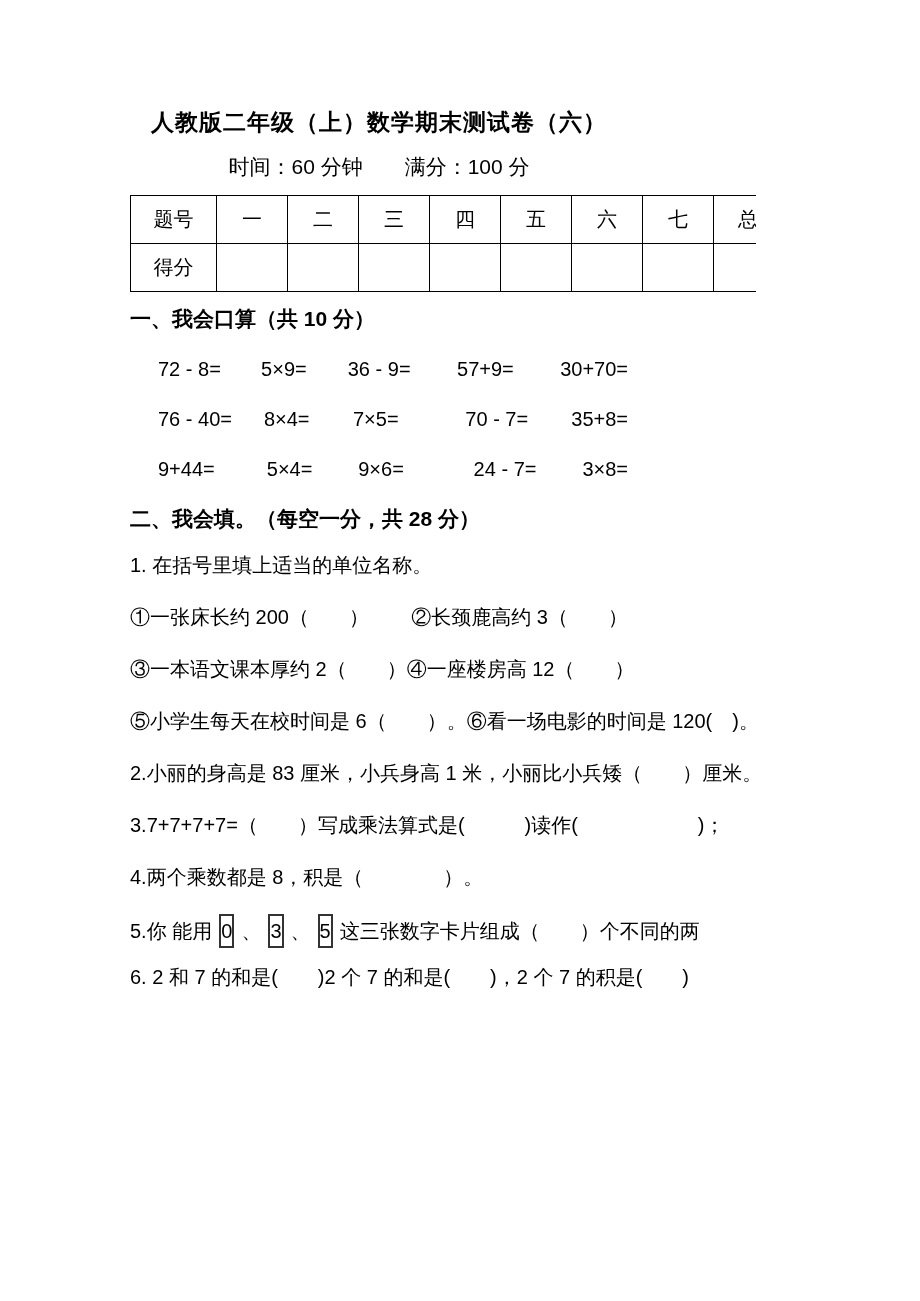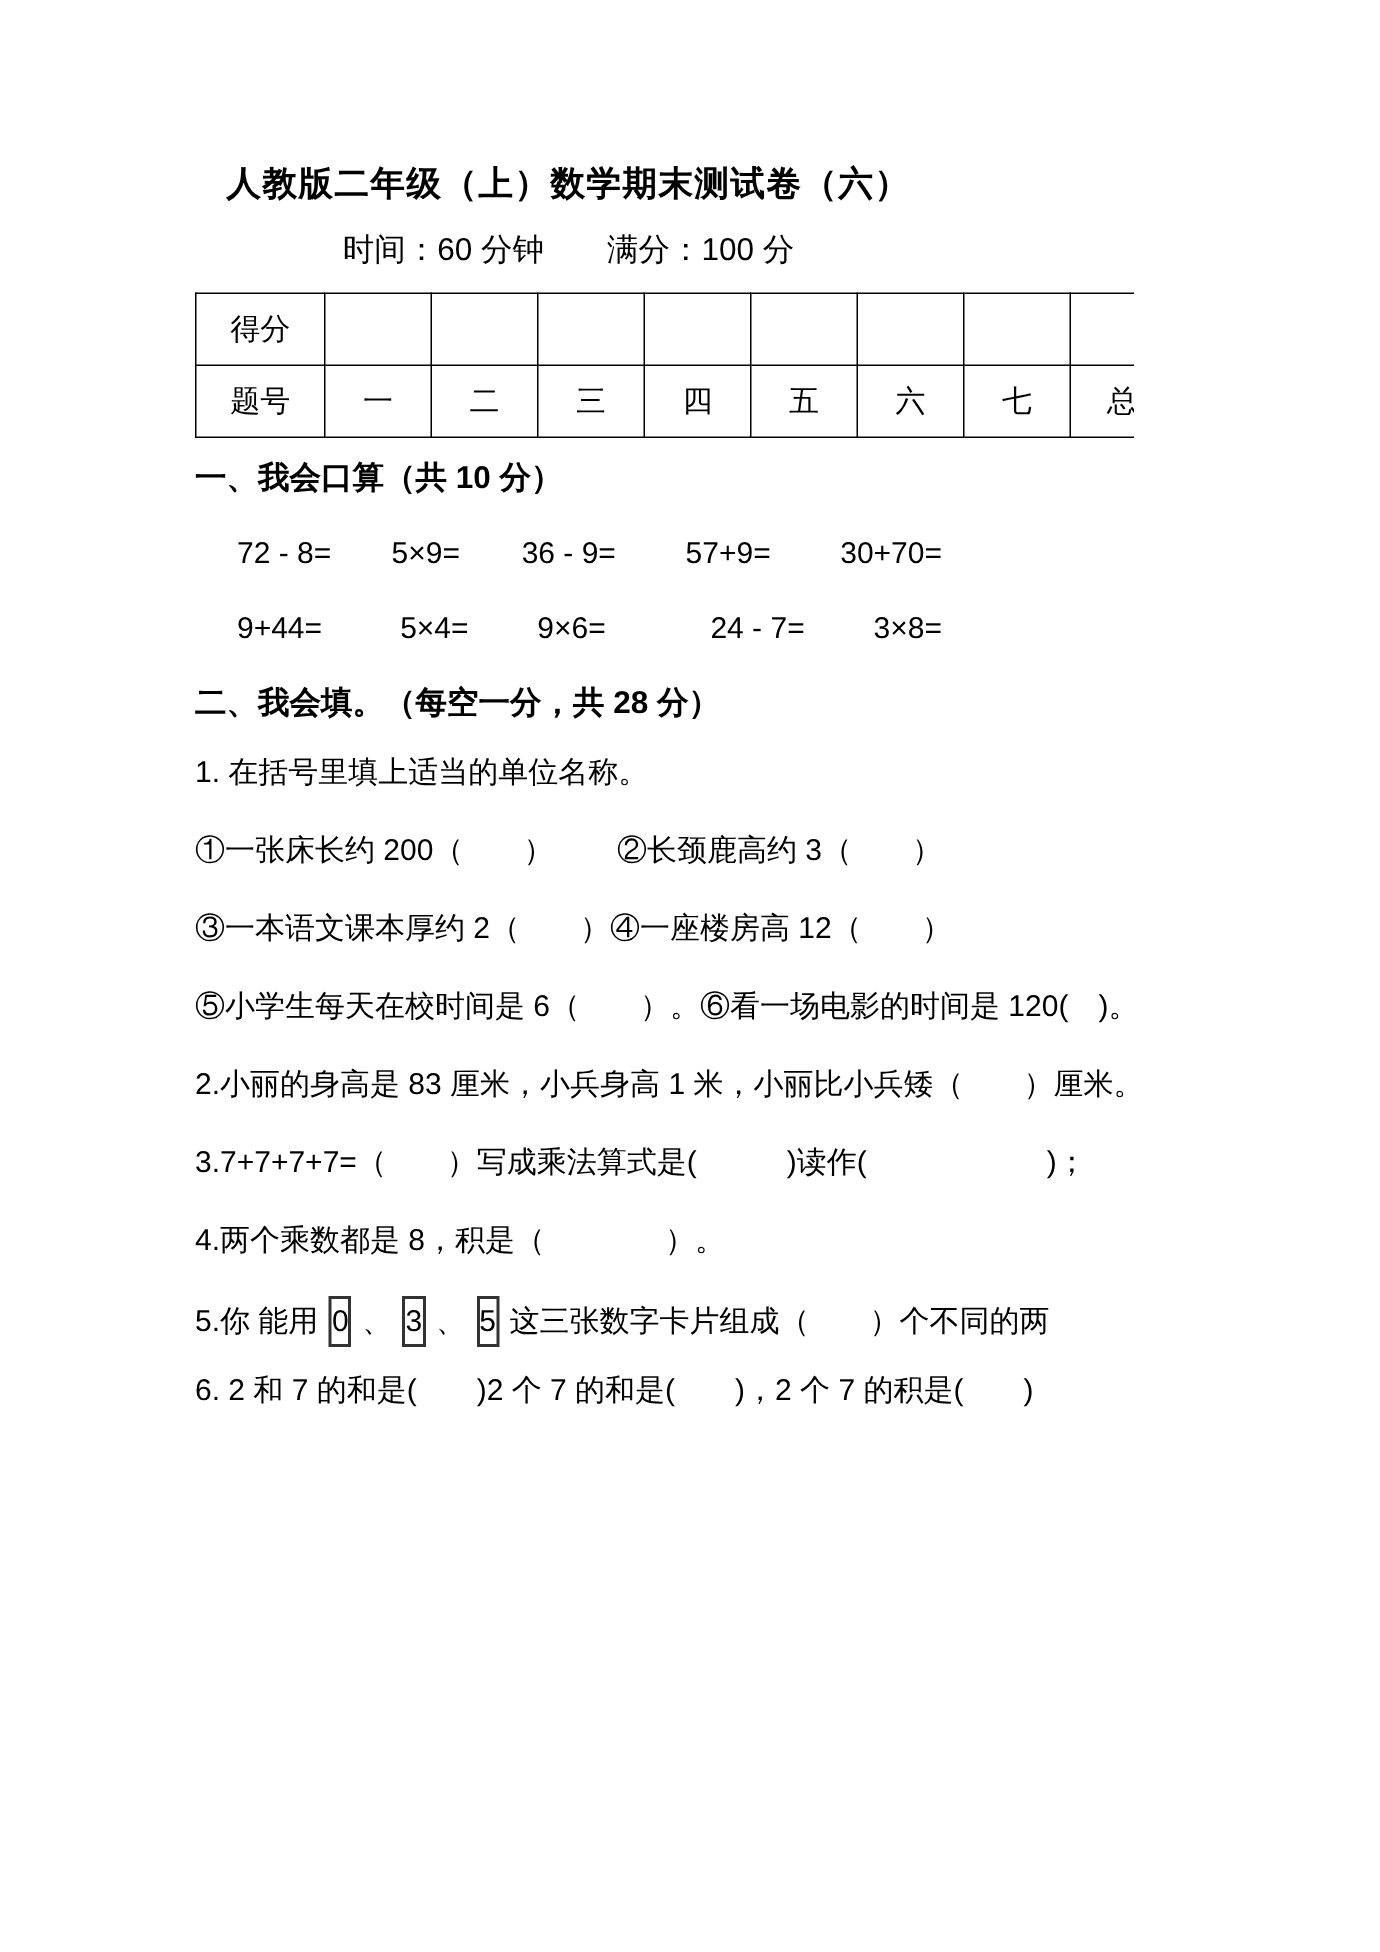--- a/index.html
+++ b/index.html
@@ -103,53 +103,60 @@
 <body>
 
 <div class="page">
 
   <div class="title">人教版二年级（上）数学期末测试卷（六）</div>
   <div class="subtitle">时间：60 分钟　　满分：100 分</div>
 
   <table class="score">
     <tbody>
       <tr>
-        <td class="col-label">得分</td>
-        <td class="col-num"></td>
-        <td class="col-num"></td>
-        <td class="col-num"></td>
-        <td class="col-num"></td>
-        <td class="col-num"></td>
-        <td class="col-num"></td>
-        <td class="col-num"></td>
-        <td class="col-total"></td>
-      </tr>
-      <tr>
         <td class="col-label">题号</td>
         <td class="col-num">一</td>
         <td class="col-num">二</td>
         <td class="col-num">三</td>
         <td class="col-num">四</td>
         <td class="col-num">五</td>
         <td class="col-num">六</td>
         <td class="col-num">七</td>
         <td class="col-total">总分</td>
       </tr>
+      <tr>
+        <td class="col-label">得分</td>
+        <td class="col-num"></td>
+        <td class="col-num"></td>
+        <td class="col-num"></td>
+        <td class="col-num"></td>
+        <td class="col-num"></td>
+        <td class="col-num"></td>
+        <td class="col-num"></td>
+        <td class="col-total"></td>
+      </tr>
     </tbody>
   </table>
 
   <div class="sec-heading">一、我会口算（共 10 分）</div>
 
   <div class="oral-block">
     <div class="oral-row">
       <span class="oc c1">72 - 8=</span>
       <span class="oc c2">5×9=</span>
       <span class="oc c3">36 - 9=</span>
       <span class="oc c4">57+9=</span>
       <span class="oc">30+70=</span>
+    </div>
+    <div class="oral-row">
+      <span class="oc c1">76 - 40=</span>
+      <span class="oc c2">8×4=</span>
+      <span class="oc c3">7×5=</span>
+      <span class="oc c4">70 - 7=</span>
+      <span class="oc">35+8=</span>
     </div>
     <div class="oral-row">
       <span class="oc c1">9+44=</span>
       <span class="oc c2">5×4=</span>
       <span class="oc c3">9×6=</span>
       <span class="oc c4">24 - 7=</span>
       <span class="oc">3×8=</span>
     </div>
   </div>
 

